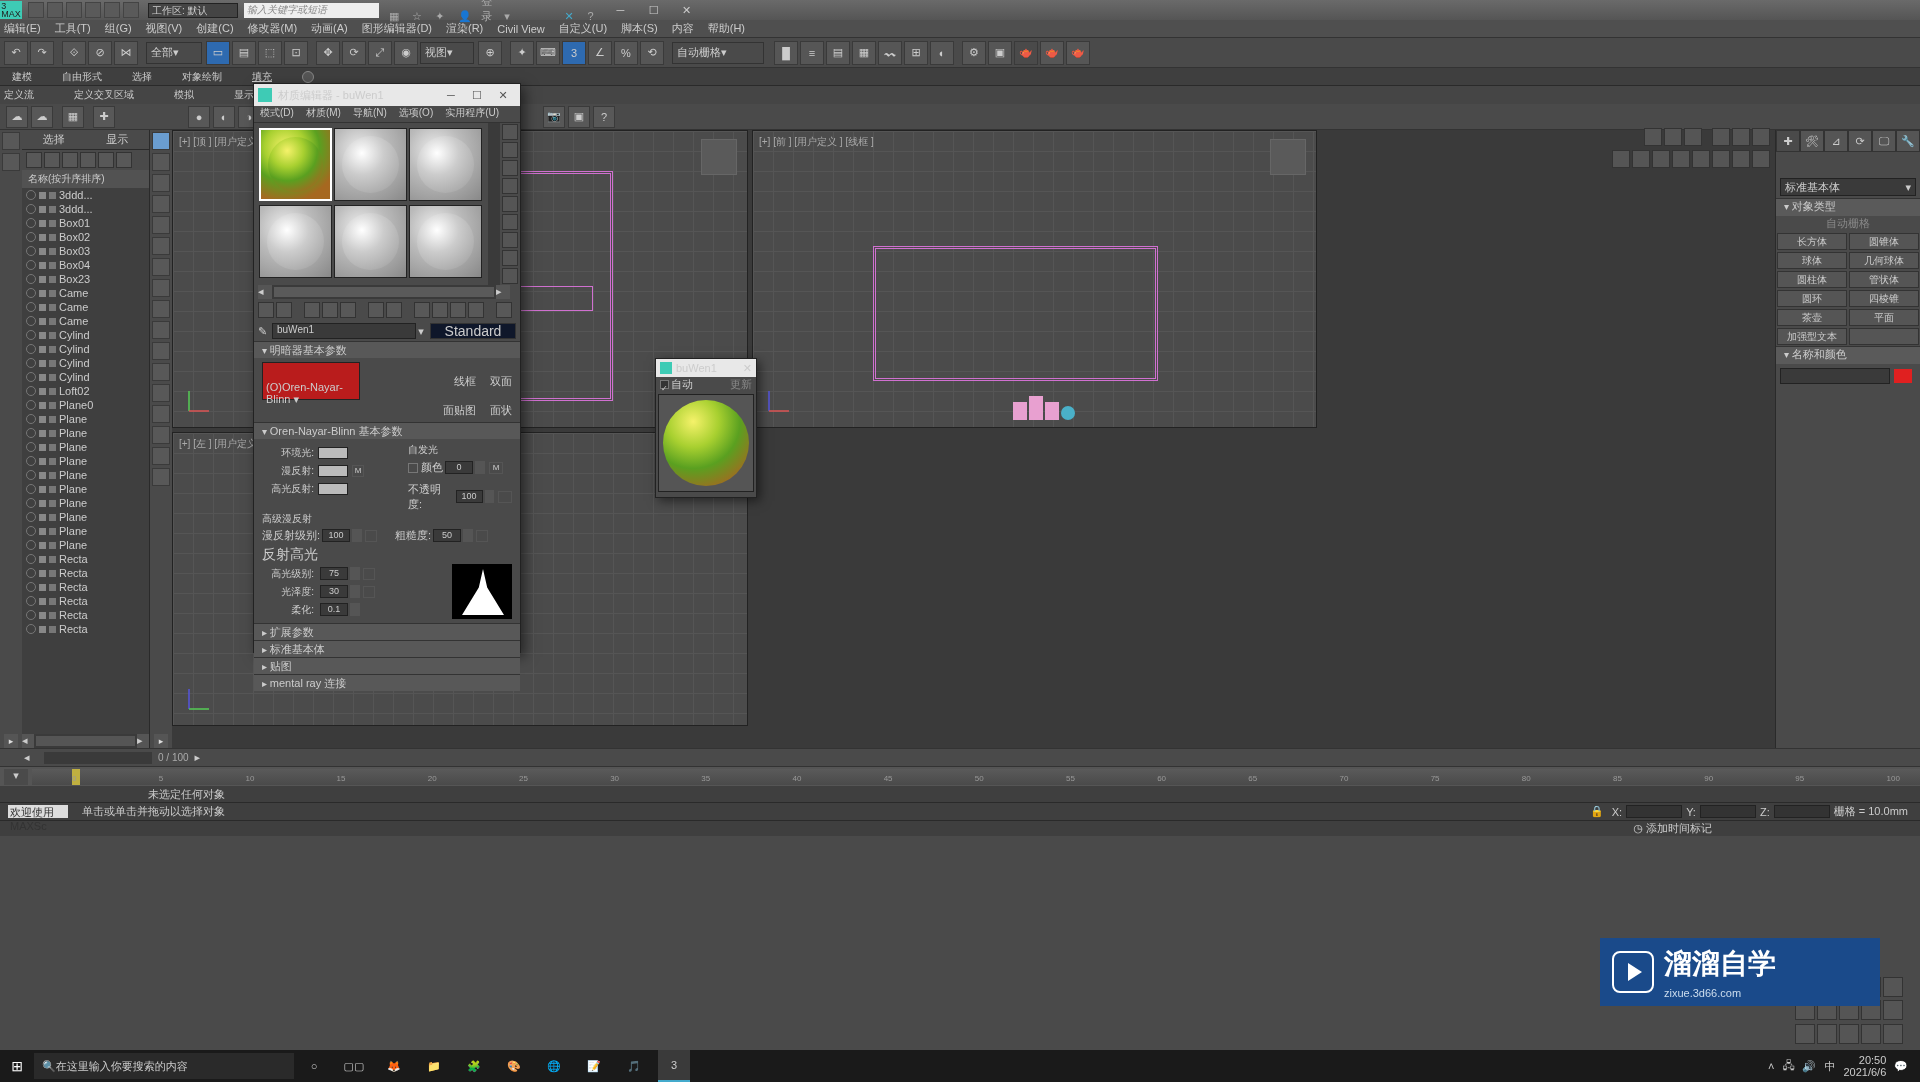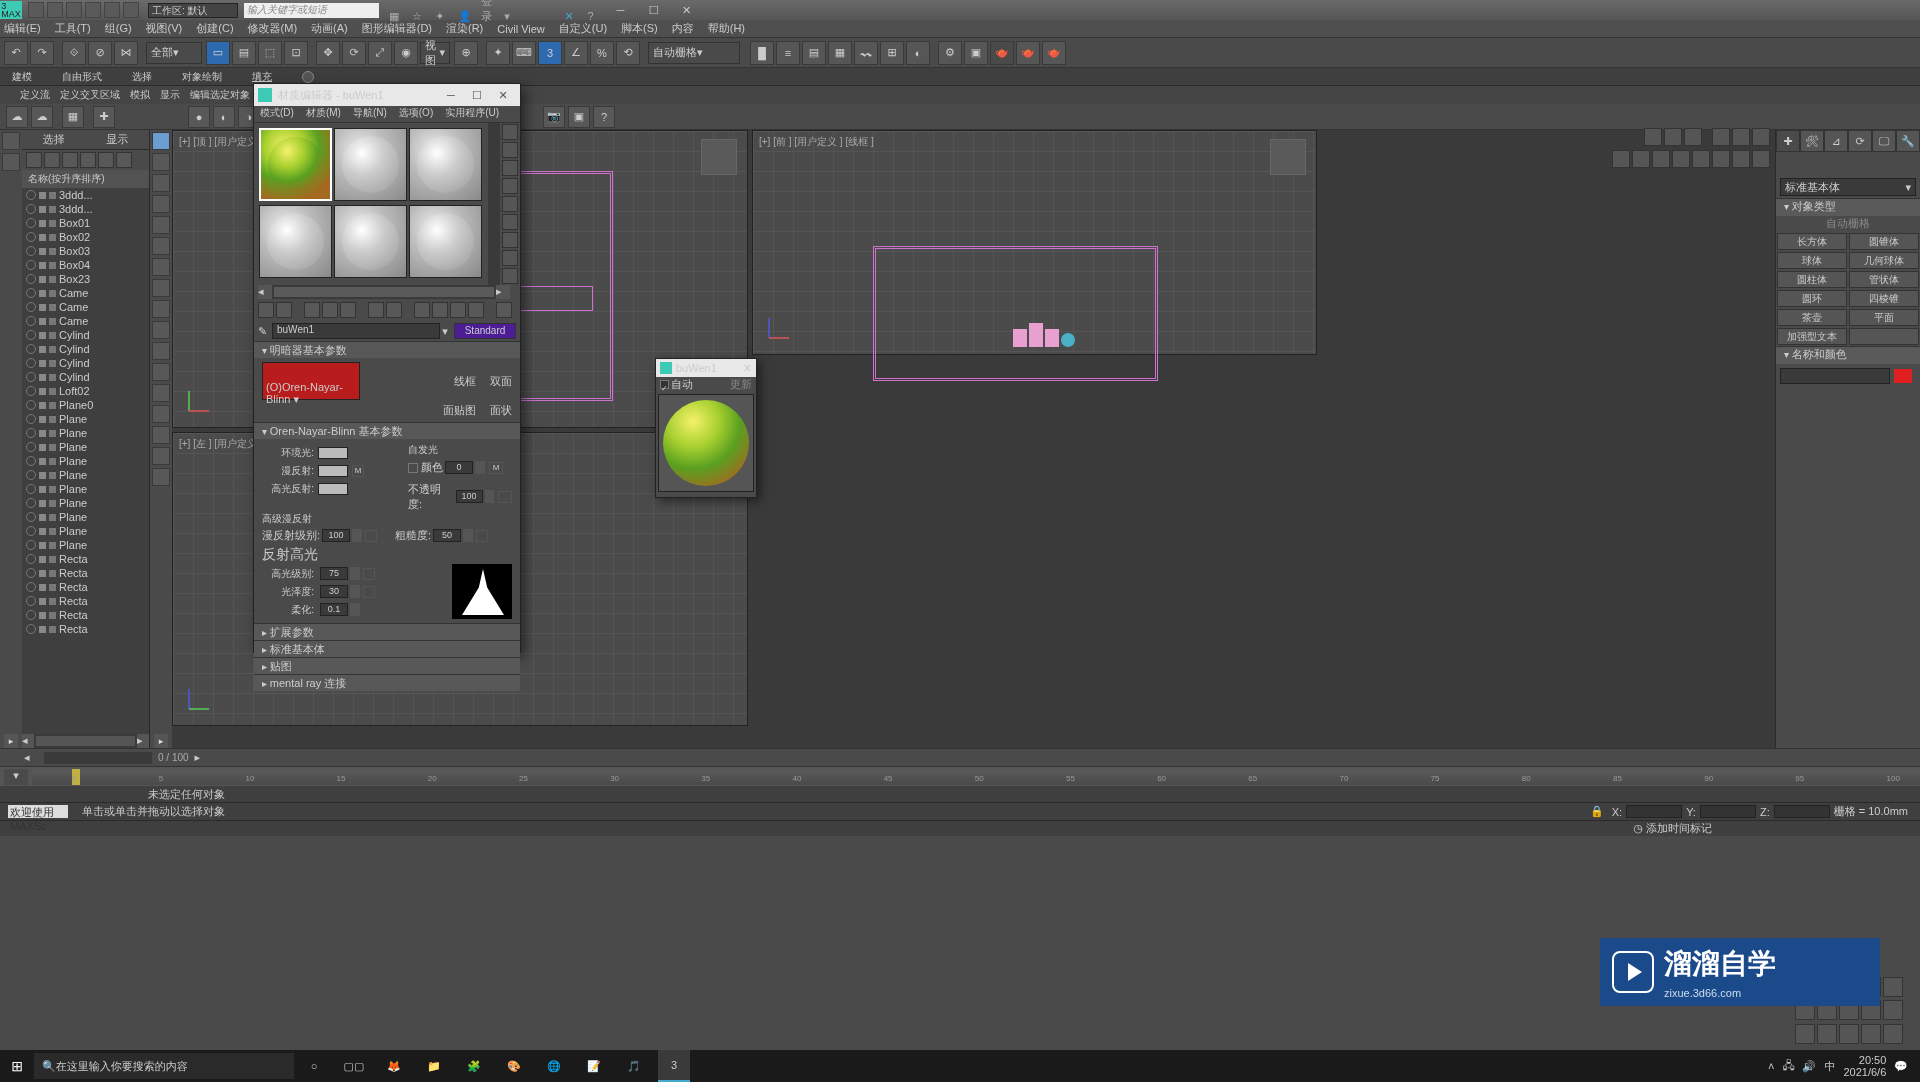--- a/index.html
+++ b/index.html
@@ -24,21 +24,21 @@
 .toolrow .tbtn.blue { background:#2e6ab0; }
 .toolrow .sep { width:6px; }
 .toolrow .combo { height:22px; background:#4a4a4a; border:1px solid #333; padding:0 4px; display:flex; align-items:center; margin-right:4px; }
 
 
 .tabrow { height:18px; background:#3f3f3f; display:flex; align-items:center; padding-left:12px; border-bottom:1px solid #2a2a2a; }
 .tabrow span { margin-right:30px; font-size:10px; }
 .tabrow .dot { width:12px; height:12px; border-radius:50%; background:#555; border:1px solid #888; }
 
 
-.subrow { height:18px; background:#454545; display:flex; align-items:center; padding-left:20px; }
+.subrow { height:18px; background:#454545; display:flex; align-items:center; padding-left:4px;gap:30px; }
 .subrow span { margin-right:10px; font-size:10px; }
 .iconstrip { height:26px; background:#4a4a4a; display:flex; align-items:center; padding-left:6px; border-bottom:1px solid #333; }
 .iconstrip .ibtn { width:22px; height:22px; background:#585858; border:1px solid #3a3a3a; margin-right:3px; display:flex; align-items:center; justify-content:center; }
 
 
 .main { display:flex; height:618px; }
 
 
 .vtoolbar { width:22px; background:#4a4a4a; display:flex; flex-direction:column; align-items:center; padding-top:2px; }
 .vtoolbar .vbtn { width:18px; height:18px; background:#585858; border:1px solid #3a3a3a; margin-bottom:3px; }
@@ -56,21 +56,21 @@
 .outliner .tree .row .eye { width:10px; height:10px; border-radius:50%; border:1px solid #777; margin-right:3px; }
 .outliner .tree .row .dot1 { width:7px; height:7px; background:#888; margin-right:3px; }
 .outliner .tree .row .dot2 { width:7px; height:7px; background:#777; margin-right:3px; }
 .outliner .scroll { height:14px; background:#3a3a3a; display:flex; }
 .outliner .scroll .sbar { flex:1; background:#555; margin:2px; }
 
 
 .viewports { flex:1; background:#3a3a3a; position:relative; }
 .vp { position:absolute; background:#4b4b4b; border:1px solid #222; }
 .vp.top { left:0; top:0; width:576px; height:298px; background-image:linear-gradient(#555 1px,transparent 1px),linear-gradient(90deg,#555 1px,transparent 1px); background-size:20px 20px; }
-.vp.front { left:580px; top:0; width:565px; height:225px; background-image:linear-gradient(#555 1px,transparent 1px),linear-gradient(90deg,#555 1px,transparent 1px); background-size:20px 20px;text-decoration:underline; }
+.vp.front { left:580px; top:0; width:565px; height:298px; background-image:linear-gradient(#555 1px,transparent 1px),linear-gradient(90deg,#555 1px,transparent 1px); background-size:20px 20px;text-decoration:underline; }
 .vp.left { left:0; top:302px; width:576px; height:294px; background-image:linear-gradient(#555 1px,transparent 1px),linear-gradient(90deg,#555 1px,transparent 1px); background-size:20px 20px; }
 .vp.cam { left:580px; top:302px; width:565px; height:294px; background:#4b4b4b; border:2px solid #d4c24a; }
 .vp .vplabel { position:absolute; left:6px; top:4px; font-size:10px; color:#aaa; }
 .vp .cube { position:absolute; right:10px; top:8px; width:36px; height:36px; border:1px solid #666; background:#5a5a5a; }
 .vp .gizmo { position:absolute; left:12px; bottom:12px; width:28px; height:28px; }
 
 
 .camrender { position:absolute; left:30px; top:20px; right:10px; bottom:10px; background:linear-gradient(#888,#888); overflow:hidden; }
 .camrender .floor { position:absolute; left:0; bottom:0; right:0; height:60%; background:#959595; }
 .camrender .dark { position:absolute; right:0; top:0; width:55%; height:100%; background:#000; }
@@ -108,21 +108,21 @@
 .mateditor .sidevbar { width:20px; display:flex; flex-direction:column; }
 .mateditor .sidevbar span { width:16px; height:16px; background:#555; border:1px solid #333; margin:1px auto; }
 .mateditor .hscroll { height:14px; display:flex; background:#3a3a3a; margin:0 10px 0 4px; }
 .mateditor .hscroll span { width:14px; background:#555; }
 .mateditor .hscroll .bar { flex:1; background:#5a5a5a; margin:2px; }
 .mateditor .btnrow { height:22px; display:flex; align-items:center; padding:0 4px; }
 .mateditor .btnrow span { width:16px; height:16px; background:#585858; border:1px solid #333; margin-right:2px; }
 .mateditor .btnrow span.gap { background:none; border:none; width:8px; }
 .mateditor .namefield { height:20px; display:flex; align-items:center; padding:0 4px; }
 .mateditor .namefield .inp { flex:1; height:16px; background:#3a3a3a; border:1px solid #222; padding:0 4px; font-size:10px; }
-.mateditor .namefield .typebtn { width:62px; height:16px; background:#4c1d95; border:1px solid #333; text-align:center; font-size:10px; line-height:14px; margin-left:4px; }
+.mateditor .namefield .typebtn { width:86px; height:16px; background:#0f172a; border:1px solid #333; text-align:center; font-size:14px; line-height:14px; margin-left:4px; }
 .mateditor .roll { border-top:1px solid #333; }
 .mateditor .roll .rhdr { height:16px; background:#585858; padding-left:8px; line-height:16px; font-size:10px; }
 .mateditor .roll .rbody { padding:4px 8px; font-size:10px; }
 .mateditor .paramrow { display:flex; align-items:center; height:17px; margin:1px 0; }
 .mateditor .paramrow .lbl { width:56px; text-align:right; padding-right:4px; font-size:10px; }
 .mateditor .paramrow .sw { width:30px; height:12px; background:#bbb; border:1px solid #222; }
 .mateditor .paramrow .spin { width:28px; height:13px; background:#3a3a3a; border:1px solid #222; font-size:9px; text-align:center; margin:0 2px; }
 .mateditor .paramrow .arrows { width:10px; height:13px; background:#555; }
 .mateditor .paramrow .chk { width:10px; height:10px; border:1px solid #777; margin-right:3px; }
 .mateditor .curve { width:60px; height:55px; background:#000; margin-left:auto; position:relative; }
@@ -257,21 +257,21 @@
   <div class="combo" style="width:56px"><span>全部</span> ▾</div>
   <div class="tbtn blue">▭</div>
   <div class="tbtn">▤</div>
   <div class="tbtn">⬚</div>
   <div class="tbtn">⊡</div>
   <div class="sep"></div>
   <div class="tbtn">✥</div>
   <div class="tbtn">⟳</div>
   <div class="tbtn">⤢</div>
   <div class="tbtn">◉</div>
-  <div class="combo" style="width:30px"><span>视图</span> ▾</div>
+  <div class="combo" style="width:54px"><span>视图</span> ▾</div>
   <div class="tbtn">⊕</div>
   <div class="sep"></div>
   <div class="tbtn">✦</div>
   <div class="tbtn">⌨</div>
   <div class="tbtn blue">3</div>
   <div class="tbtn">∠</div>
   <div class="tbtn">%</div>
   <div class="tbtn">⟲</div>
   <div class="sep"></div>
   <div class="combo" style="width:92px"><span>自动栅格</span> ▾</div>

